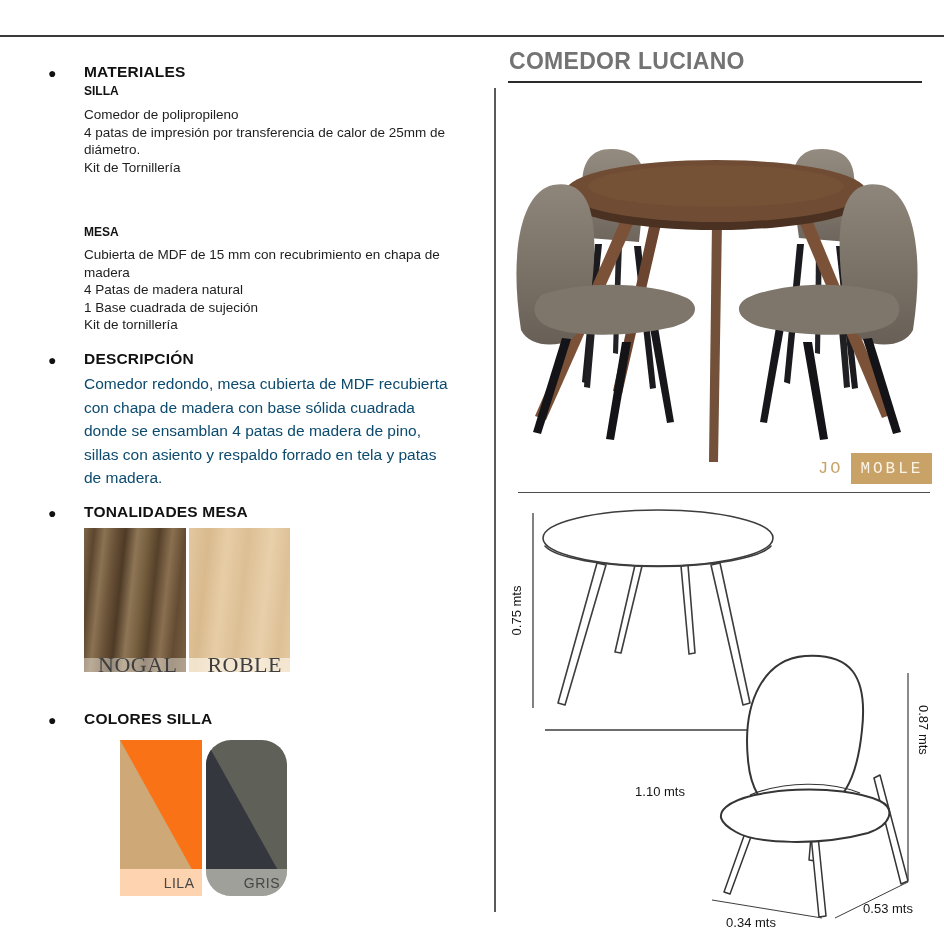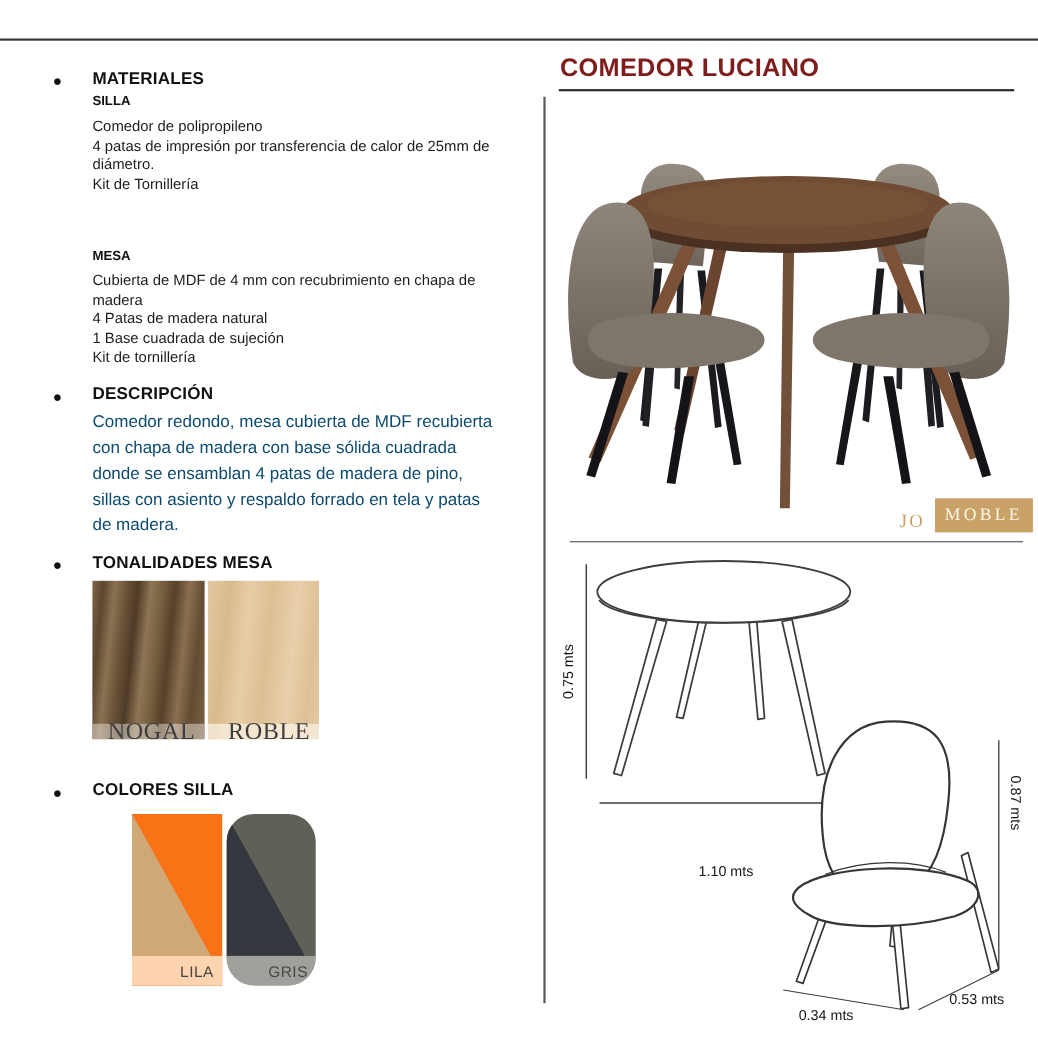--- a/index.html
+++ b/index.html
@@ -30,25 +30,25 @@
   .tri{position:absolute;left:0;top:0;width:100%;height:129px;}
   .pane-lila{background:#f97316;margin-left:36px;}
   .pane-lila .tri{background:#cfa878;clip-path:polygon(0 0,88% 100%,0 100%);}
   .pane-gris{background:#5f6158;border-radius:25px;}
   .pane-gris .tri{background:#35373e;clip-path:polygon(0 0,88% 100%,0 100%);}
   .col-band{position:absolute;left:0;right:0;bottom:0;height:27px;display:flex;align-items:center;
     justify-content:flex-end;padding-right:7px;font-size:14px;color:#464646;letter-spacing:.5px;}
   .band-lila{background:rgba(255,248,236,.72);}
   .band-gris{background:rgba(255,255,255,.4);}
   
-  .title{font-size:23px;font-weight:bold;color:#7f1d1d;letter-spacing:.3px;}
+  .title{font-size:23px;font-weight:bold;color:#737373;letter-spacing:.3px;}
   .dim{font-size:13px;color:#161616;}
   .vtext-cw{writing-mode:vertical-rl;}
   .rot-ccw{transform:rotate(-90deg);}
-  .logo{display:flex;align-items:flex-end;gap:9px;font-family:Liberation Serif, serif;}
+  .logo{display:flex;align-items:center;gap:9px;font-family:Liberation Mono, monospace;}
   .logo-prefix{color:#c9a268;font-size:17px;letter-spacing:2px;}
   .logo-box{background:#c9a268;color:#faf4e7;font-size:16px;letter-spacing:3px;padding:7px 9px 6px 9px;}
 </style>
 </head>
 <body>
 
 <div id="page">
 
   <div class="abs rule" style="left:0;top:35px;width:944px;height:2px;"></div>
 
@@ -56,21 +56,21 @@
   <div class="abs h1" style="left:84px;top:63px;">MATERIALES</div>
   <div class="abs h2" style="left:84px;top:84px;">SILLA</div>
   <div class="abs body-sm" style="left:84px;top:106px;">
     <div>Comedor de polipropileno</div>
     <div>4 patas de impresión por transferencia de calor de 25mm de diámetro.</div>
     <div>Kit de Tornillería</div>
   </div>
 
   <div class="abs h2" style="left:84px;top:225px;">MESA</div>
   <div class="abs body-sm" style="left:84px;top:246px;">
-    <div>Cubierta de MDF de 4 mm con recubrimiento en chapa de madera</div>
+    <div>Cubierta de MDF de 15 mm con recubrimiento en chapa de madera</div>
     <div>4 Patas de madera natural</div>
     <div>1 Base cuadrada de sujeción</div>
     <div>Kit de tornillería</div>
   </div>
 
   <span class="bullet" style="top:352px;">●</span>
   <div class="abs h1" style="left:84px;top:350px;">DESCRIPCIÓN</div>
   <div class="abs body-lg" style="left:84px;top:372px;">Comedor redondo, mesa cubierta de MDF recubierta con chapa de madera con base sólida cuadrada donde se ensamblan 4 patas de madera de pino, sillas con asiento y respaldo forrado en tela y patas de madera.</div>
 
   <span class="bullet" style="top:505px;">●</span>

